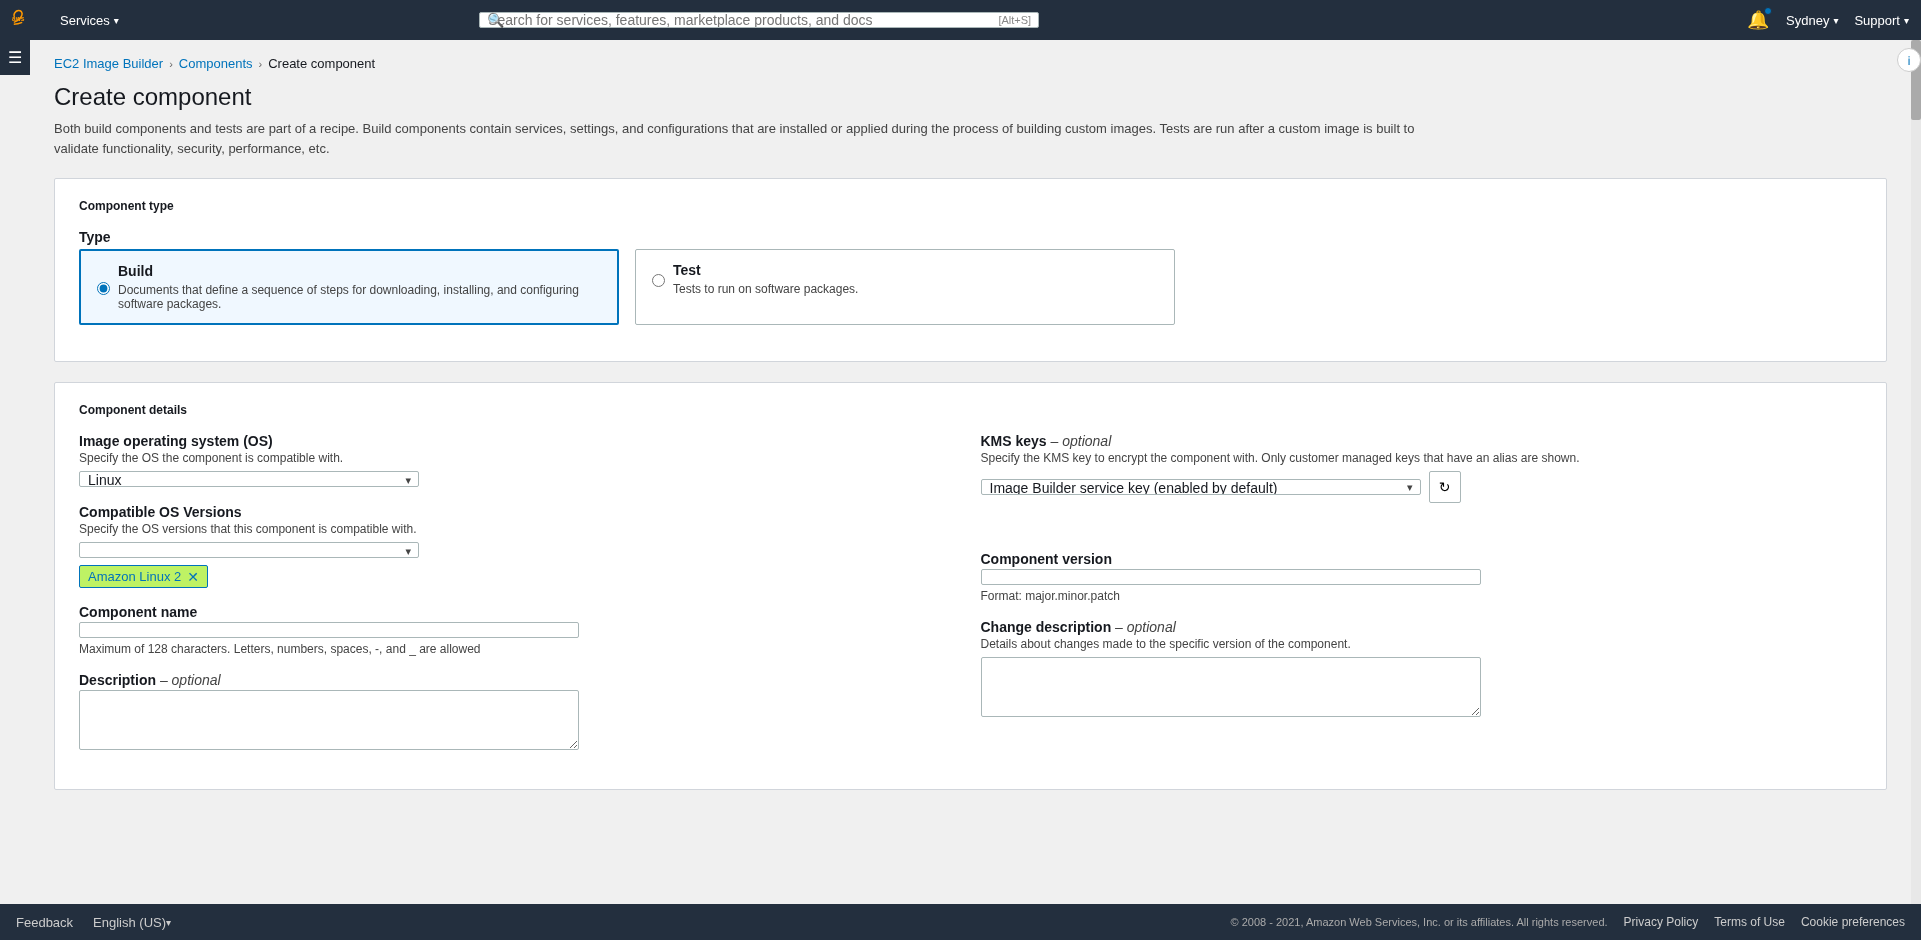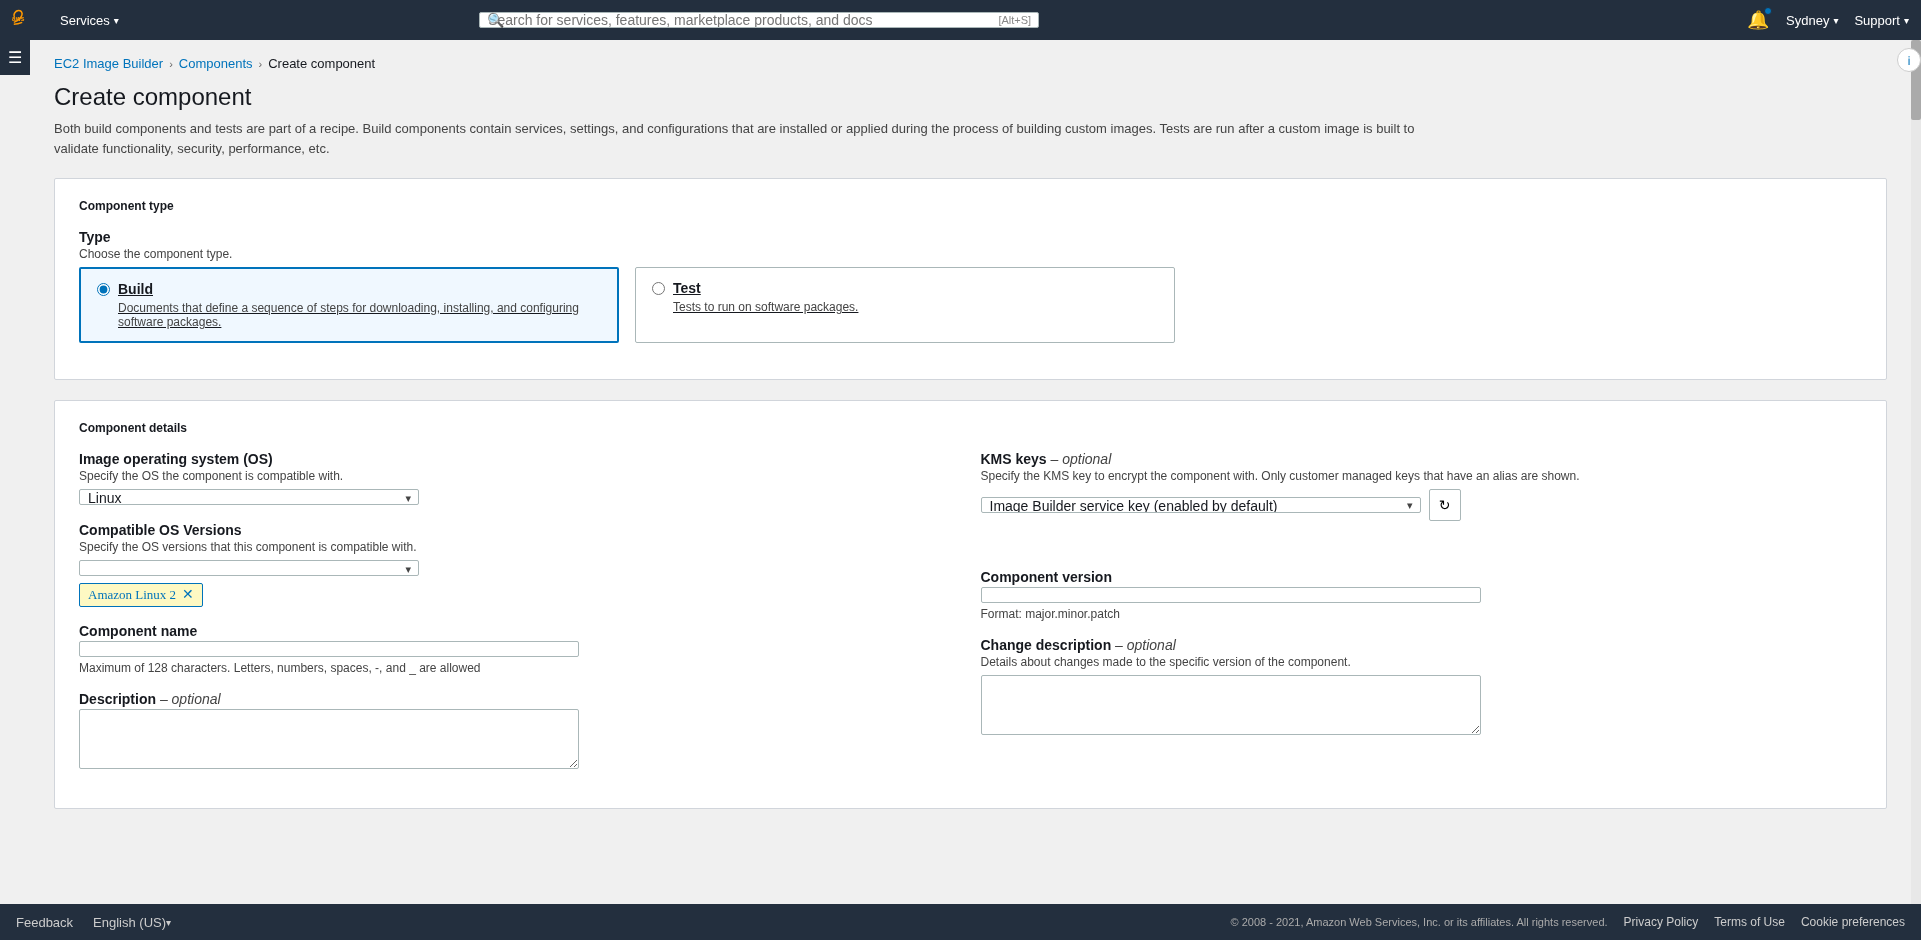--- a/index.html
+++ b/index.html
@@ -237,45 +237,43 @@
       cursor: pointer;
       flex: 1;
       max-width: 540px;
     }
     .radio-option.selected {
       border: 2px solid #0073bb;
       background: #f0f8ff;
     }
     .radio-option label {
       display: flex;
-      align-items: flex-start;
+      align-items: center;
       gap: 8px;
       cursor: pointer;
-      text-decoration: underline;
     }
     .radio-option input[type="radio"] {
       margin-top: 2px;
       accent-color: #0073bb;
     }
     .radio-option-title { font-weight: 700; font-size: 14px; }
     .radio-option-desc { font-size: 12px; color: #444; margin-top: 4px; }
 
     
     .tag-chip {
       display: inline-flex;
       align-items: center;
       gap: 6px;
-      background: #fef9c3;
+      background: #bef264;
       border: 1px solid #0073bb;
       color: #0073bb;
       border-radius: 2px;
       padding: 3px 8px;
       font-size: 13px;
       margin-top: 6px;
-      font-family: Liberation Serif, serif;
     }
     .tag-chip-remove {
       cursor: pointer;
       font-size: 14px;
       line-height: 1;
     }
 
     
     .two-col {
       display: grid;
@@ -416,21 +414,20 @@
   </nav>
 
   <h1 class="page-title">Create component</h1>
   <p class="page-desc">Both build components and tests are part of a recipe. Build components contain services, settings, and configurations that are installed or applied during the process of building custom images. Tests are run after a custom image is built to validate functionality, security, performance, etc.</p>
 
   <div class="card">
     <div class="card-title">Component type</div>
 
     <div class="form-field">
       <div class="field-label">Type</div>
-      <div class="field-desc">Choose the component type.</div>
       <div class="radio-group">
         <div class="radio-option selected">
           <label>
             <input type="radio" name="component-type" value="build" checked="" style="">
             <div>
               <div class="radio-option-title">Build</div>
               <div class="radio-option-desc">Documents that define a sequence of steps for downloading, installing, and configuring software packages.</div>
             </div>
           </label>
         </div>

